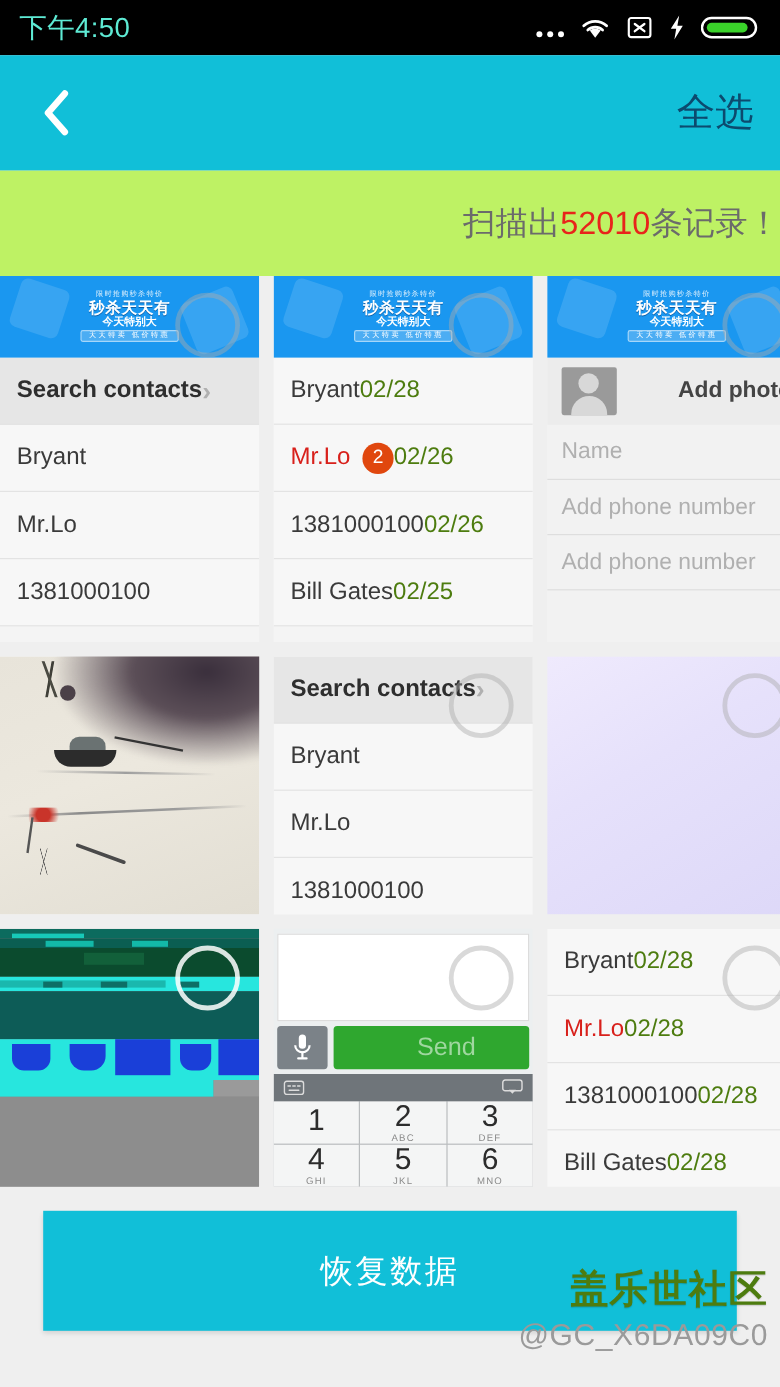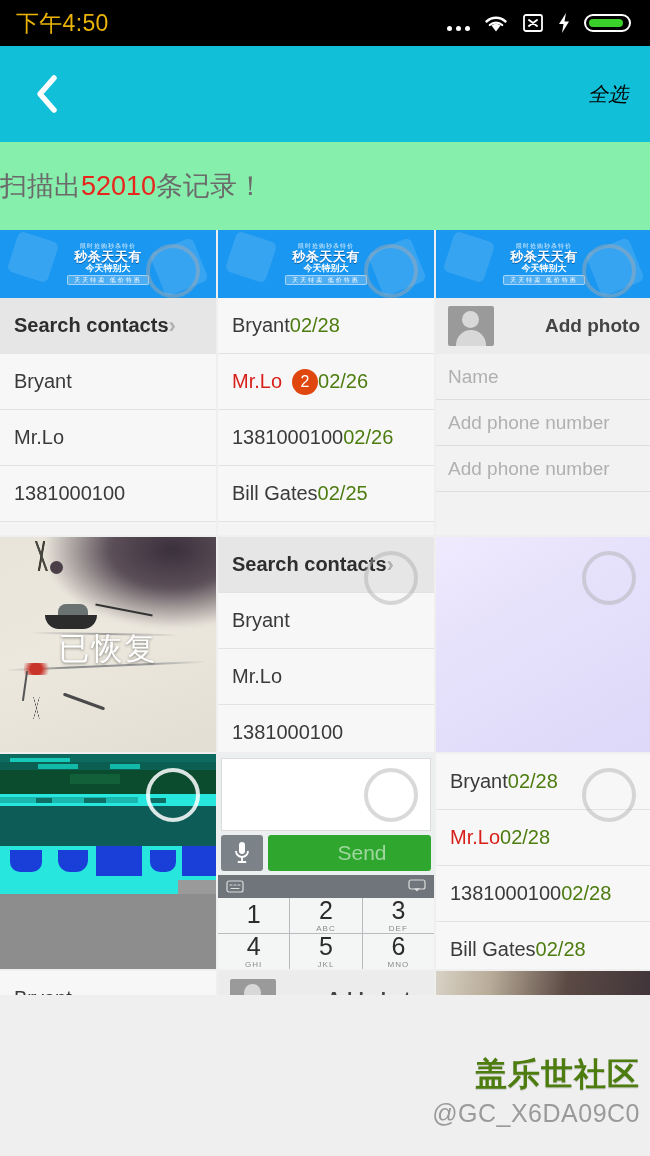--- a/index.html
+++ b/index.html
@@ -5,21 +5,21 @@
   * { box-sizing: border-box; margin: 0; padding: 0; }
   html, body {
     width: 650px; height: 1156px;
     font-family: "Liberation Sans", sans-serif;
     background: #efefef;
     overflow: hidden;
   }
 
   
   .statusbar {
-    height: 46px; background: #000; color: #eab308;
+    height: 46px; background: #000; color: #5eead4;
     display: flex; align-items: center; justify-content: space-between;
     padding: 0 16px;
   }
   .statusbar .time { font-size: 23px; letter-spacing: .3px; }
   .status-icons { display: flex; align-items: center; gap: 13px; }
   .ic-ellipsis { display: flex; gap: 4px; align-items: flex-end; height: 22px; padding-bottom: 3px;}
   .ic-ellipsis i { width: 5px; height: 5px; border-radius: 50%; background: #fff; display: block; }
   .ic-wifi, .ic-sim, .ic-bolt, .ic-batt { display: block; }
 
   
@@ -27,35 +27,35 @@
     height: 96px; background: #11bfd8; position: relative;
     display: flex; align-items: center; justify-content: center;
   }
   .titlebar .back {
     position: absolute; left: 24px; top: 50%; transform: translateY(-50%);
     width: 44px; height: 52px; display: flex; align-items: center; justify-content: center;
   }
   .titlebar .title { color: #fff; font-size: 30px; letter-spacing: 1px; }
   .titlebar .selectall {
     position: absolute; right: 22px; top: 50%; transform: translateY(-50%);
-    color: #000000; font-size: 20px; font-style: italic;
+    color: #0c4a6e; font-size: 32px;
   }
 
   
   .scanline {
-    height: 88px; display: flex; align-items: center; justify-content: flex-start;
-    font-size: 27px; color: #6b6b6b; background: #86efac;
+    height: 88px; display: flex; align-items: center; justify-content: flex-end;
+    font-size: 27px; color: #6b6b6b; background: #bef264;
   }
   .scanline .count { color: #e8241b; }
 
   
   .grid {
     display: grid;
     grid-template-columns: repeat(3, 216px);
-    gap: 2px;
+    gap: 12px;
     width: 650px;
     height: 765px;
     overflow: hidden;
     background: #efefef;
   }
   .tile {
     position: relative; width: 216px; height: 215px; overflow: hidden;
     background: #f4f4f4;
   }
   .tile.tall { height: 305px; }
@@ -404,21 +404,20 @@
       <div class="dot"></div>
       <div class="ripple2"></div>
       <div class="cabin"></div>
       <div class="boat"></div>
       <div class="oar"></div>
       <div class="ripple"></div>
       <div class="flower"></div>
       <div class="stem"></div>
       <div class="reeds"></div>
       <div class="twig"></div>
-      <div class="overlay-text">已恢复</div>
     </div>
   </div>
 
   <div class="tile">
     <div class="clist">
       <div class="crow search">
         <span>Search contacts</span>
         <span class="chev">›</span>
       </div>
       <div class="crow">
@@ -568,15 +567,16 @@
     </div>
   </div>
 
   <div class="tile partial">
     <div class="dark-photo"></div>
   </div>
 
 </div>
 
 <div class="footer">
+  <div class="recover-btn">恢复数据</div>
   <div class="wm1">盖乐世社区</div>
   <div class="wm2">@GC_X6DA09C0</div>
 </div>
 
 </body></html>

